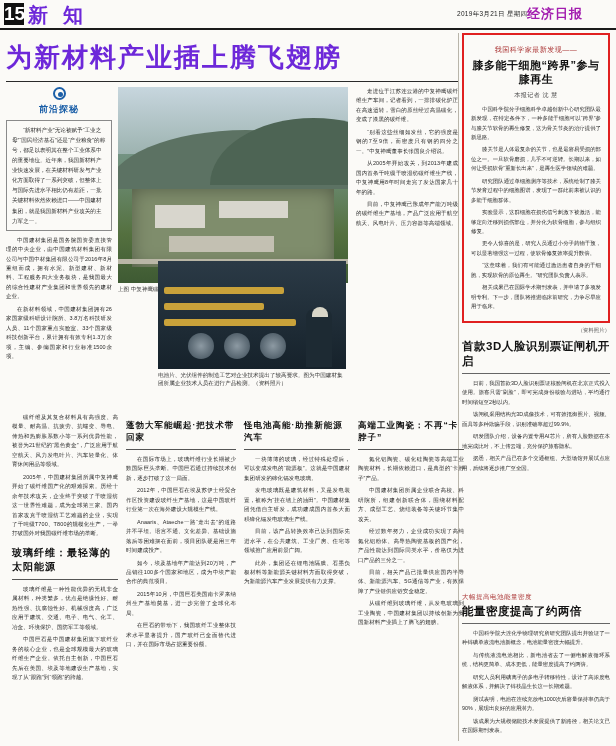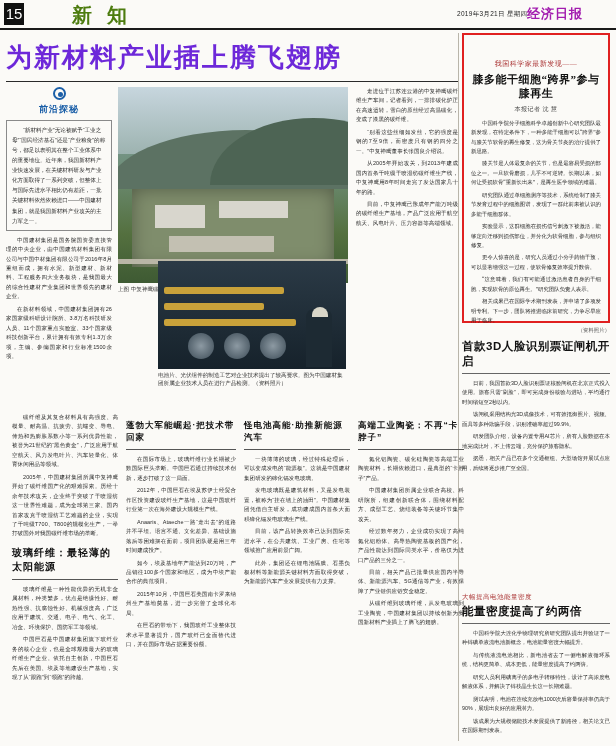--- a/index.html
+++ b/index.html
@@ -19,29 +19,28 @@
   
   .masthead {
     position: absolute;
     left: 0; top: 0; width: 616px; height: 30px;
     border-bottom: 2px solid #1a1a1a;
   }
   .pagenum {
     position: absolute; left: 4px; top: 3px;
     width: 20px; height: 22px;
     background: #111; color: #fff;
-    font-size: 15px; font-weight: normal;
+    font-size: 19px; font-weight: bold;
     text-align: center; line-height: 22px;
   }
   .section-title {
     position: absolute; left: 28px; top: 2px;
     font-size: 20px; font-weight: bold; letter-spacing: 4px;
-    color: #4d7c0f;
+    color: #6d28d9;
     font-family: "DejaVu Sans", sans-serif;
-    margin-left: 44px;
   }
   .issue-date {
     position: absolute; left: 457px; top: 10px;
     font-size: 6.5px; color: #222; letter-spacing: .3px;
   }
   .paper-logo {
     position: absolute; left: 527px; top: 5px;
     font-size: 13px; font-weight: bold; color: #a21caf;
     letter-spacing: 1px;
     font-family: "DejaVu Serif", serif;
@@ -206,21 +205,21 @@
   }
   .rail-sep {
     position: absolute; left: 458px; top: 33px;
     height: 708px; border-left: 1px solid #b9b5aa;
   }
   .redbox {
     position: absolute; left: 0; top: 0;
     width: 148px; height: 290px;
     border: 2px solid #e02020;
   }
-  .redbox-inner { padding: 24px 7px; font-family: Liberation Serif, serif; }
+  .redbox-inner { padding: 10px 7px; }
   .rail-kicker {
     font-size: 7px; color: #a33; text-align: center;
     letter-spacing: .5px; margin-bottom: 3px;
   }
   .rail-head {
     font-size: 11px; font-weight: bold; color: #111;
     text-align: center; letter-spacing: .5px; line-height: 1.3;
   }
   .rail-byline {
     font-size: 6px; color: #444; text-align: center;

